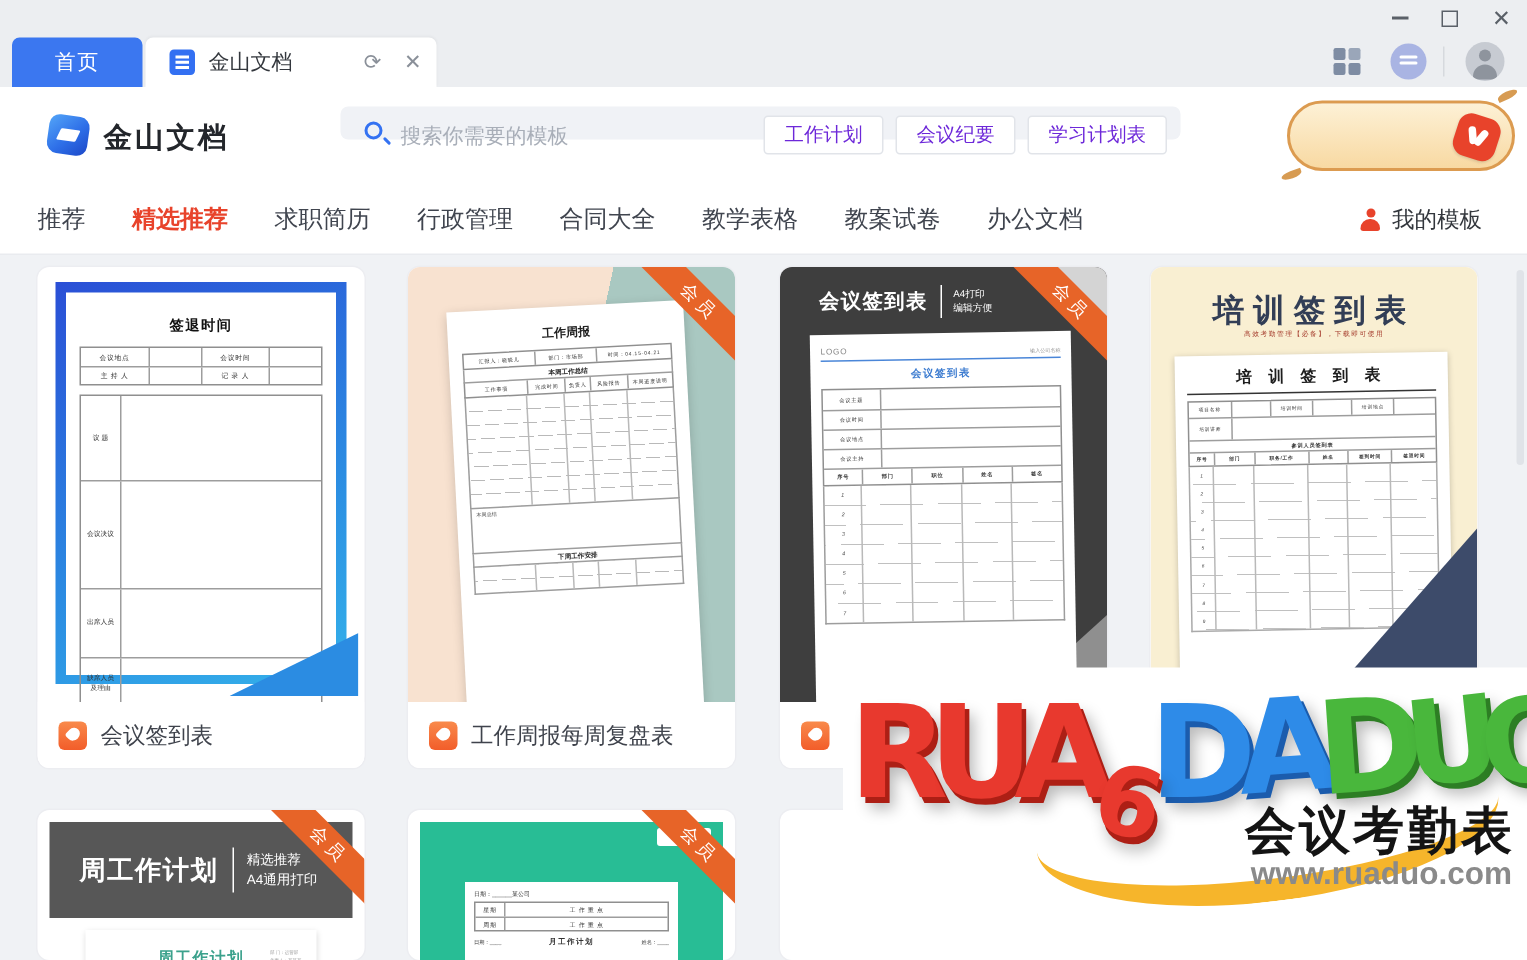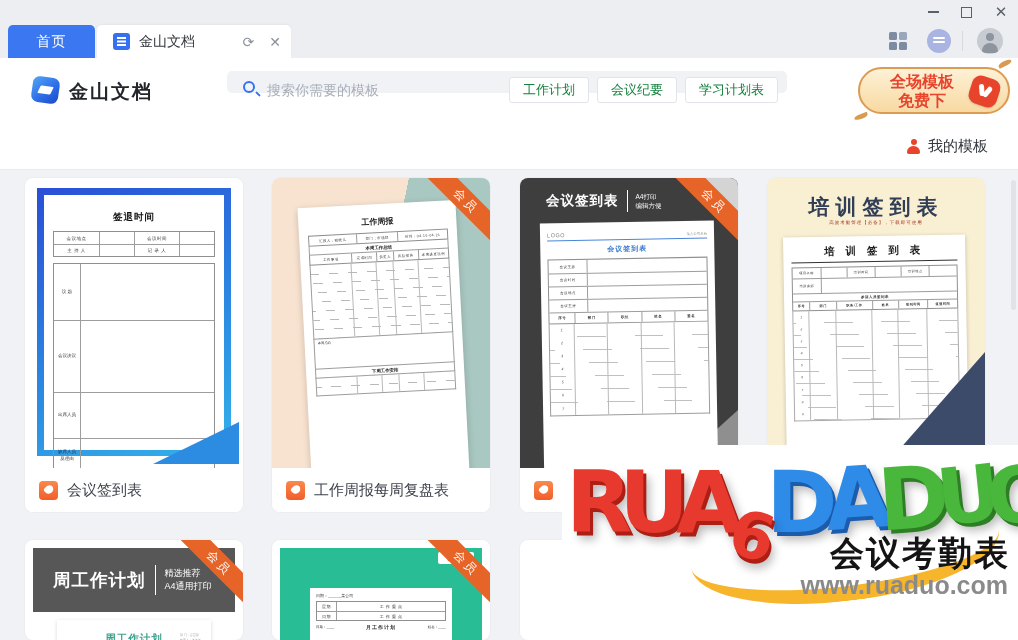--- a/index.html
+++ b/index.html
@@ -33,21 +33,21 @@
   .header { position:absolute; left:0; top:58px; width:1018px; height:64px; background:#fff; }
   .logo { position:absolute; left:32px; top:19px; width:27px; height:26px; background:linear-gradient(135deg,#54A6F8 0%,#2E6FE8 55%,#1C48C8 100%); border-radius:7px; transform:rotate(8deg); }
   .logo::after { content:""; position:absolute; left:7px; top:9px; width:13px; height:8px; background:#fff; transform:skewX(-18deg); border-radius:1px; }
   .appname { position:absolute; left:69px; top:21px; font-size:19px; font-weight:bold; color:#23262B; letter-spacing:2px; }
   .search { position:absolute; left:227px; top:13px; width:560px; height:22px; background:#F0F2F6; border-radius:5px; }
   .mag { position:absolute; left:16px; top:10px; width:12px; height:12px; border:2px solid #3472F2; border-radius:50%; }
   .mag::after { content:""; position:absolute; left:10px; top:10px; width:6px; height:2px; background:#3472F2; border-radius:1px; transform:rotate(45deg); }
   .search input { position:absolute; left:40px; top:0; width:250px; height:38px; border:0; background:transparent; outline:none; font-size:14px; color:#444; }
   .search input::placeholder { color:#A8AEB8; }
   .chips { position:absolute; right:9px; top:6px; display:flex; gap:8px; }
-  .chip { height:26px; padding:0 13px; background:#fff; border:1px solid #E1E4E9; border-radius:3px; font-size:13px; color:#15803d; display:flex; align-items:center; cursor:pointer; }
+  .chip { height:26px; padding:0 13px; background:#fff; border:1px solid #E1E4E9; border-radius:3px; font-size:13px; color:#6d28d9; display:flex; align-items:center; cursor:pointer; }
   .promo { position:absolute; left:858px; top:9px; width:152px; height:47px; background:linear-gradient(180deg,#FDF1D6,#F8D9A2); border:2px solid #DC9B50; border-radius:24px; }
   .promo .ptxt { position:absolute; left:18px; top:3px; width:88px; text-align:center; font-weight:800; color:#E8432B; font-size:16px; line-height:19px; text-shadow:0 1px 0 #fff3; }
   .promo .pico { position:absolute; right:9px; top:8px; width:29px; height:29px; background:#E8432B; border-radius:9px; transform:rotate(18deg); box-shadow:0 1px 2px #0002; }
   .promo .pico::before, .promo .pico::after { content:""; position:absolute; width:5px; height:12px; background:#fff; border-radius:3px; top:8px; }
   .promo .pico::before { left:9px; transform:rotate(-22deg); }
   .promo .pico::after  { left:15px; transform:rotate(22deg); }
   .promo .leaf { position:absolute; width:14px; height:5px; background:#D79B52; border-radius:50% 50% 50% 0; }
   .promo .leaf.l1 { right:-4px; top:-8px; transform:rotate(-25deg); }
   .promo .leaf.l2 { left:-6px; bottom:-7px; transform:rotate(160deg); }
 
@@ -160,21 +160,21 @@
   .wm-letters { position:absolute; left:4px; top:14px; white-space:nowrap; }
   .wm-l { display:inline-block; font-family:"DejaVu Sans",sans-serif; font-weight:900; font-size:86px; line-height:1; margin-right:-13px; }
   .wm-red   { color:#E8392E; text-shadow:3px 4px 0 #AD1F15, 6px 8px 10px rgba(0,0,0,.28); }
   .wm-blue  { color:#2E8BE8; text-shadow:3px 4px 0 #1B5CAD, 6px 8px 10px rgba(0,0,0,.28); }
   .wm-green { color:#49B73C; text-shadow:3px 4px 0 #2D7E24, 6px 8px 10px rgba(0,0,0,.28); }
   .wm-six { font-size:64px; transform:translateY(26px) rotate(14deg); margin-right:-8px; }
   .wm-up1 { transform:translateY(-4px) rotate(-4deg); }
   .wm-up2 { transform:translateY(-10px) rotate(-6deg); font-size:78px; }
   .wm-swoosh { position:absolute; left:128px; top:52px; width:310px; height:104px; border-bottom:15px solid #F6B52B; border-radius:50%; transform:rotate(-7deg); }
   .wm-cn { position:absolute; right:8px; top:86px; font-size:34px; font-weight:900; color:#141414; letter-spacing:2px; }
-  .wm-url { position:absolute; right:10px; top:126px; font-size:25px; font-weight:bold; color:#8A8A8A; }
+  .wm-url { position:absolute; right:10px; top:126px; font-size:21px; font-weight:bold; color:#8A8A8A; }
 </style>
 </head>
 <body>
 
 <div id="app">
 
   <div class="topstrip">
     <div class="winbtn wb-min">
         <i></i>
       </div>
@@ -212,31 +212,37 @@
     <div class="search">
       <span class="mag"></span>
       <input type="text" placeholder="搜索你需要的模板" style="">
       <div class="chips">
         <div class="chip">工作计划</div>
         <div class="chip">会议纪要</div>
         <div class="chip">学习计划表</div>
       </div>
     </div>
     <div class="promo">
-      <div class="ptxt">
-        <div>全场模板</div>
-        <div>免费下</div>
-      </div>
       <div class="pico"></div>
       <i class="leaf l1"></i>
       <i class="leaf l2"></i>
     </div>
   </div>
 
   <div class="nav">
+    <div class="nav-items">
+      <div class="nav-item">推荐</div>
+      <div class="nav-item active">精选推荐</div>
+      <div class="nav-item">求职简历</div>
+      <div class="nav-item">行政管理</div>
+      <div class="nav-item">合同大全</div>
+      <div class="nav-item">教学表格</div>
+      <div class="nav-item">教案试卷</div>
+      <div class="nav-item">办公文档</div>
+    </div>
     <div class="mytpl">
       <span class="person"></span>
       <span>我的模板</span>
     </div>
   </div>
 
   <div class="content">
     <div class="scroll-thumb"></div>
 
     <div class="card r1 cx1">

